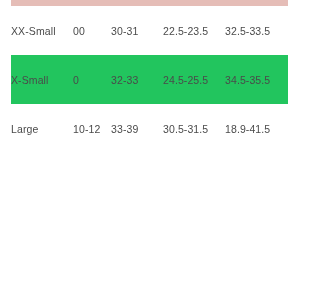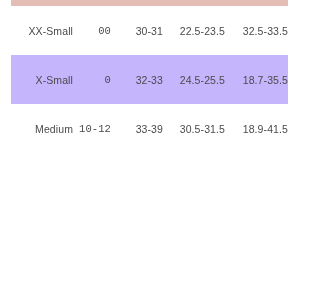--- a/index.html
+++ b/index.html
@@ -31,43 +31,42 @@
     background: #e5bdb7;
   }
 
   .chart-table {
     width: 100%;
     border-collapse: collapse;
     table-layout: fixed;
   }
 
   .chart-table tr.row-odd  { background: #ffffff; }
-  .chart-table tr.row-even { background: #c4b5fd; }
+  .chart-table tr.row-even { background: #22c55e; }
 
   .chart-table td {
     padding: 0 0 0 0;
     vertical-align: middle;
     color: #4a4a4a;
     font-size: 10.5px;
     line-height: 14px;
     letter-spacing: 0.1px;
     height: 49px;
     box-sizing: border-box;
     word-break: break-word;
   }
 
   .col-size  { width: 62px; padding-left: 8px; }
-  .col-us    { width: 38px; font-family: Liberation Mono, monospace; }
+  .col-us    { width: 38px; }
   .col-bust  { width: 52px; margin-left: 17px; }
   .col-waist { width: 62px; }
   .col-hip   { width: 63px; }
 
   .cell-inner {
     display: block;
-    text-align: right;
   }
 </style>
 </head>
 <body>
 
 <div id="size-chart">
 
   <div class="chart-header-band"></div>
 
   <table class="chart-table">
@@ -98,29 +97,29 @@
         <td class="col-us">
             <span class="cell-inner">0</span>
           </td>
         <td class="col-bust">
             <span class="cell-inner">32-33</span>
           </td>
         <td class="col-waist">
             <span class="cell-inner">24.5-25.5</span>
           </td>
         <td class="col-hip">
-            <span class="cell-inner">18.7-35.5</span>
+            <span class="cell-inner">34.5-35.5</span>
           </td>
       </tr>
 
 
 
       <tr class="row-odd">
         <td class="col-size">
-            <span class="cell-inner">Medium</span>
+            <span class="cell-inner">Large</span>
           </td>
         <td class="col-us">
             <span class="cell-inner">10-12</span>
           </td>
         <td class="col-bust">
             <span class="cell-inner">33-39</span>
           </td>
         <td class="col-waist">
             <span class="cell-inner">30.5-31.5</span>
           </td>

